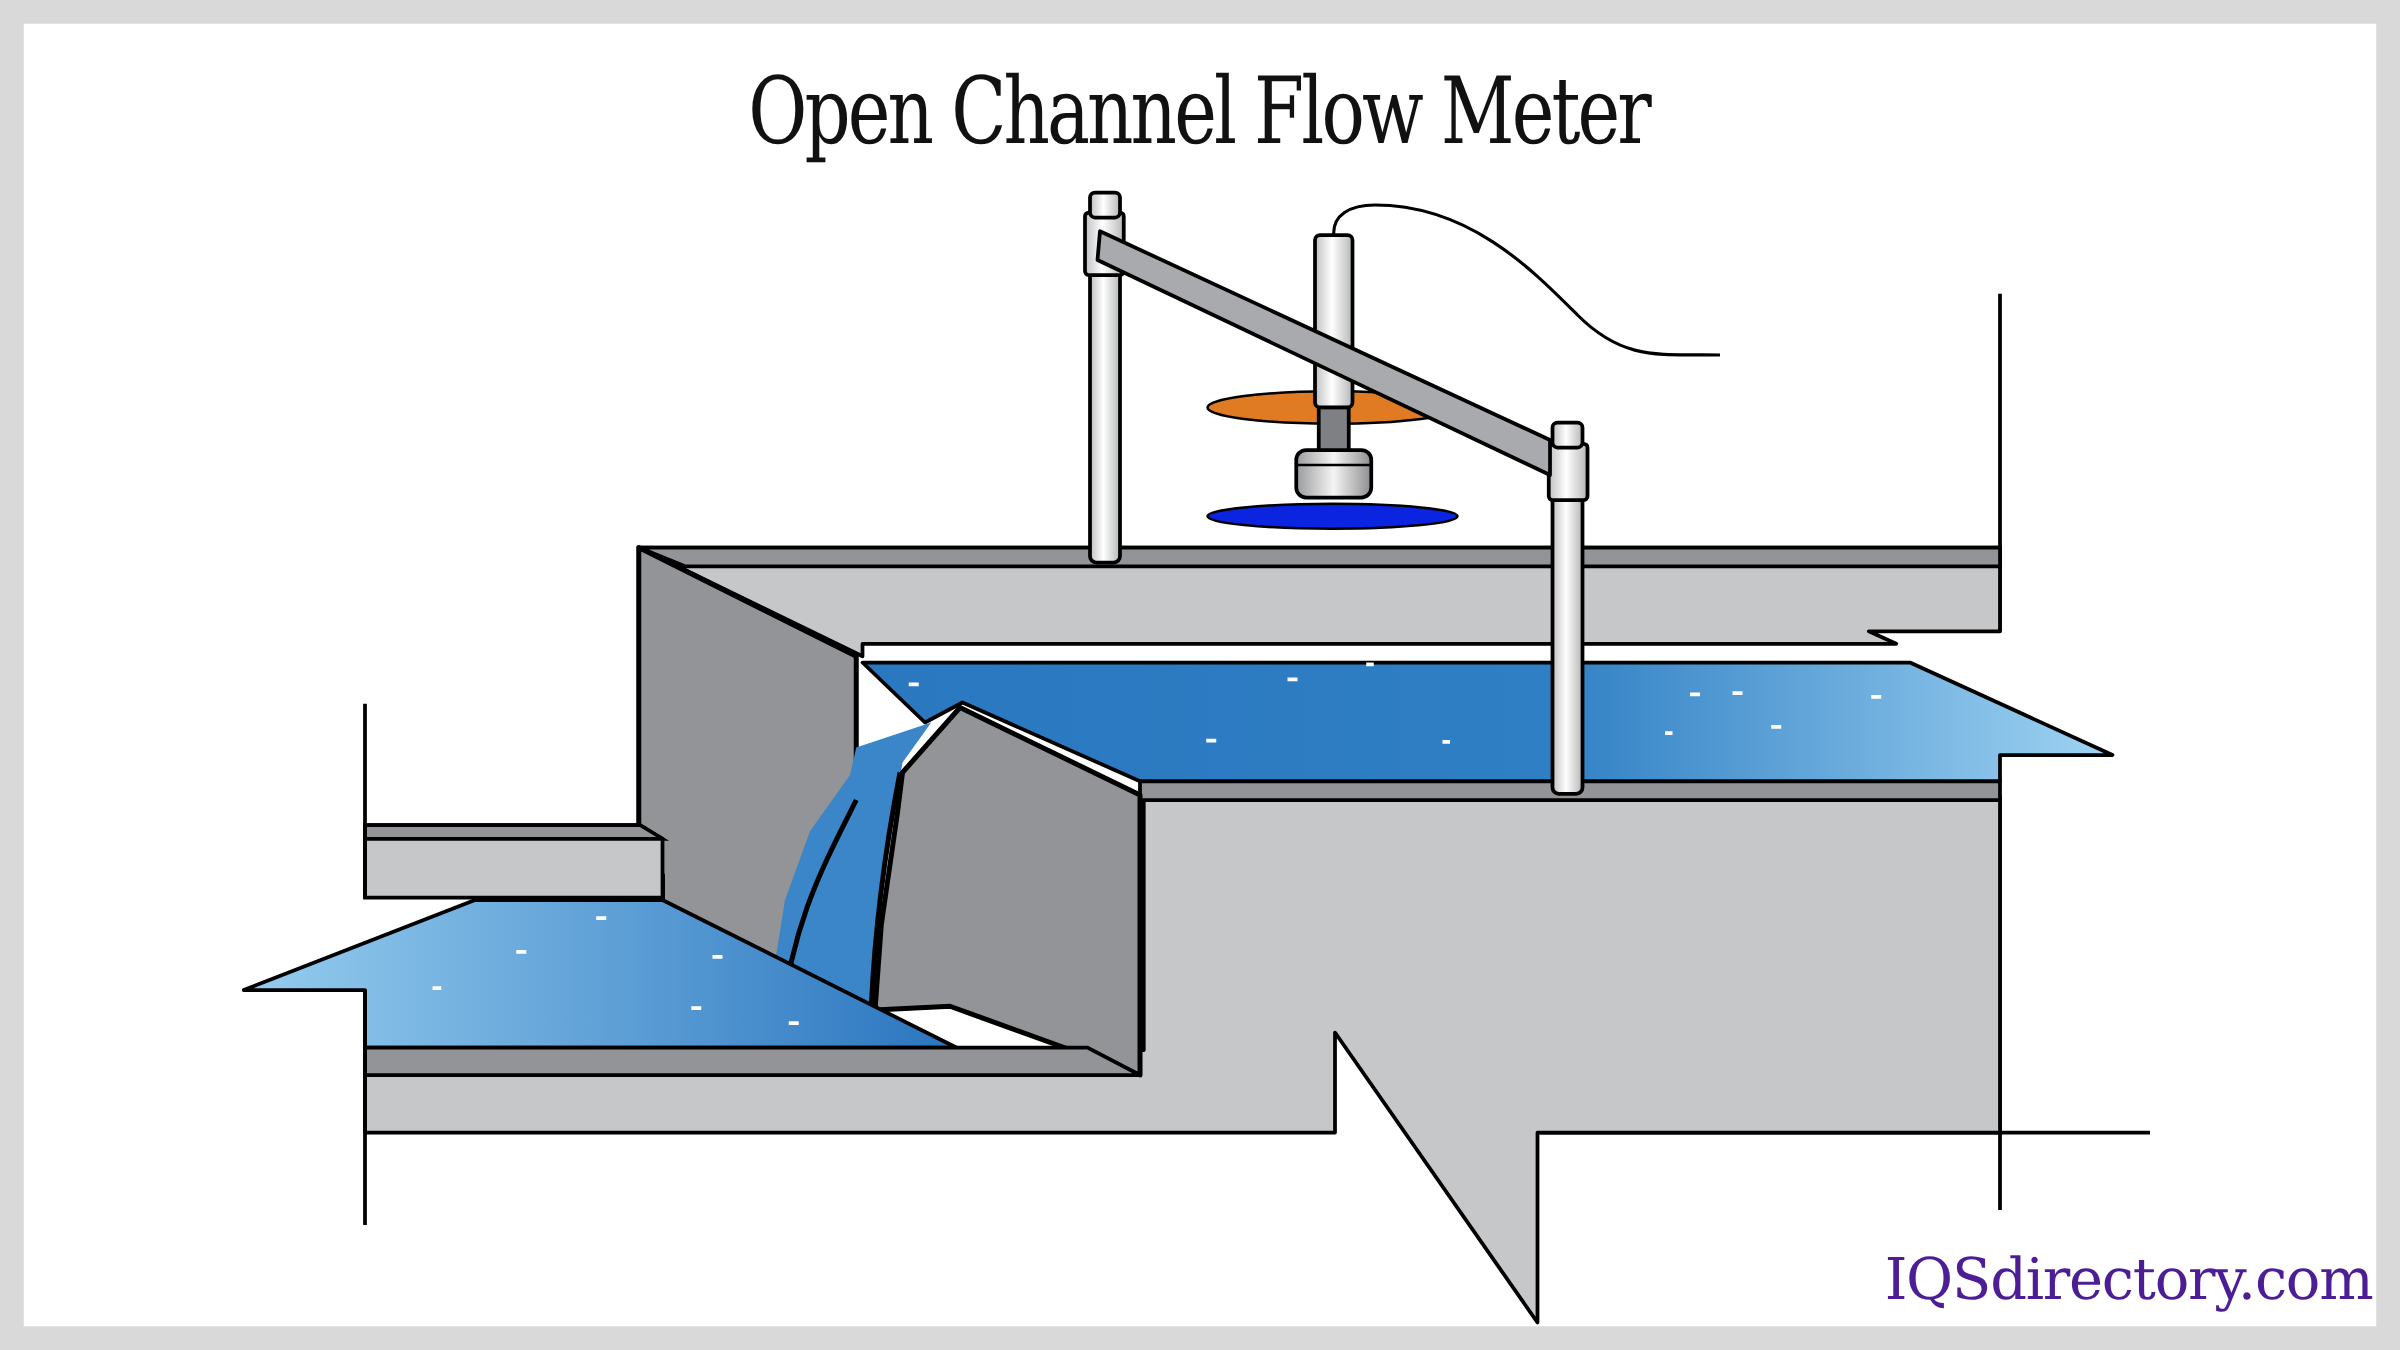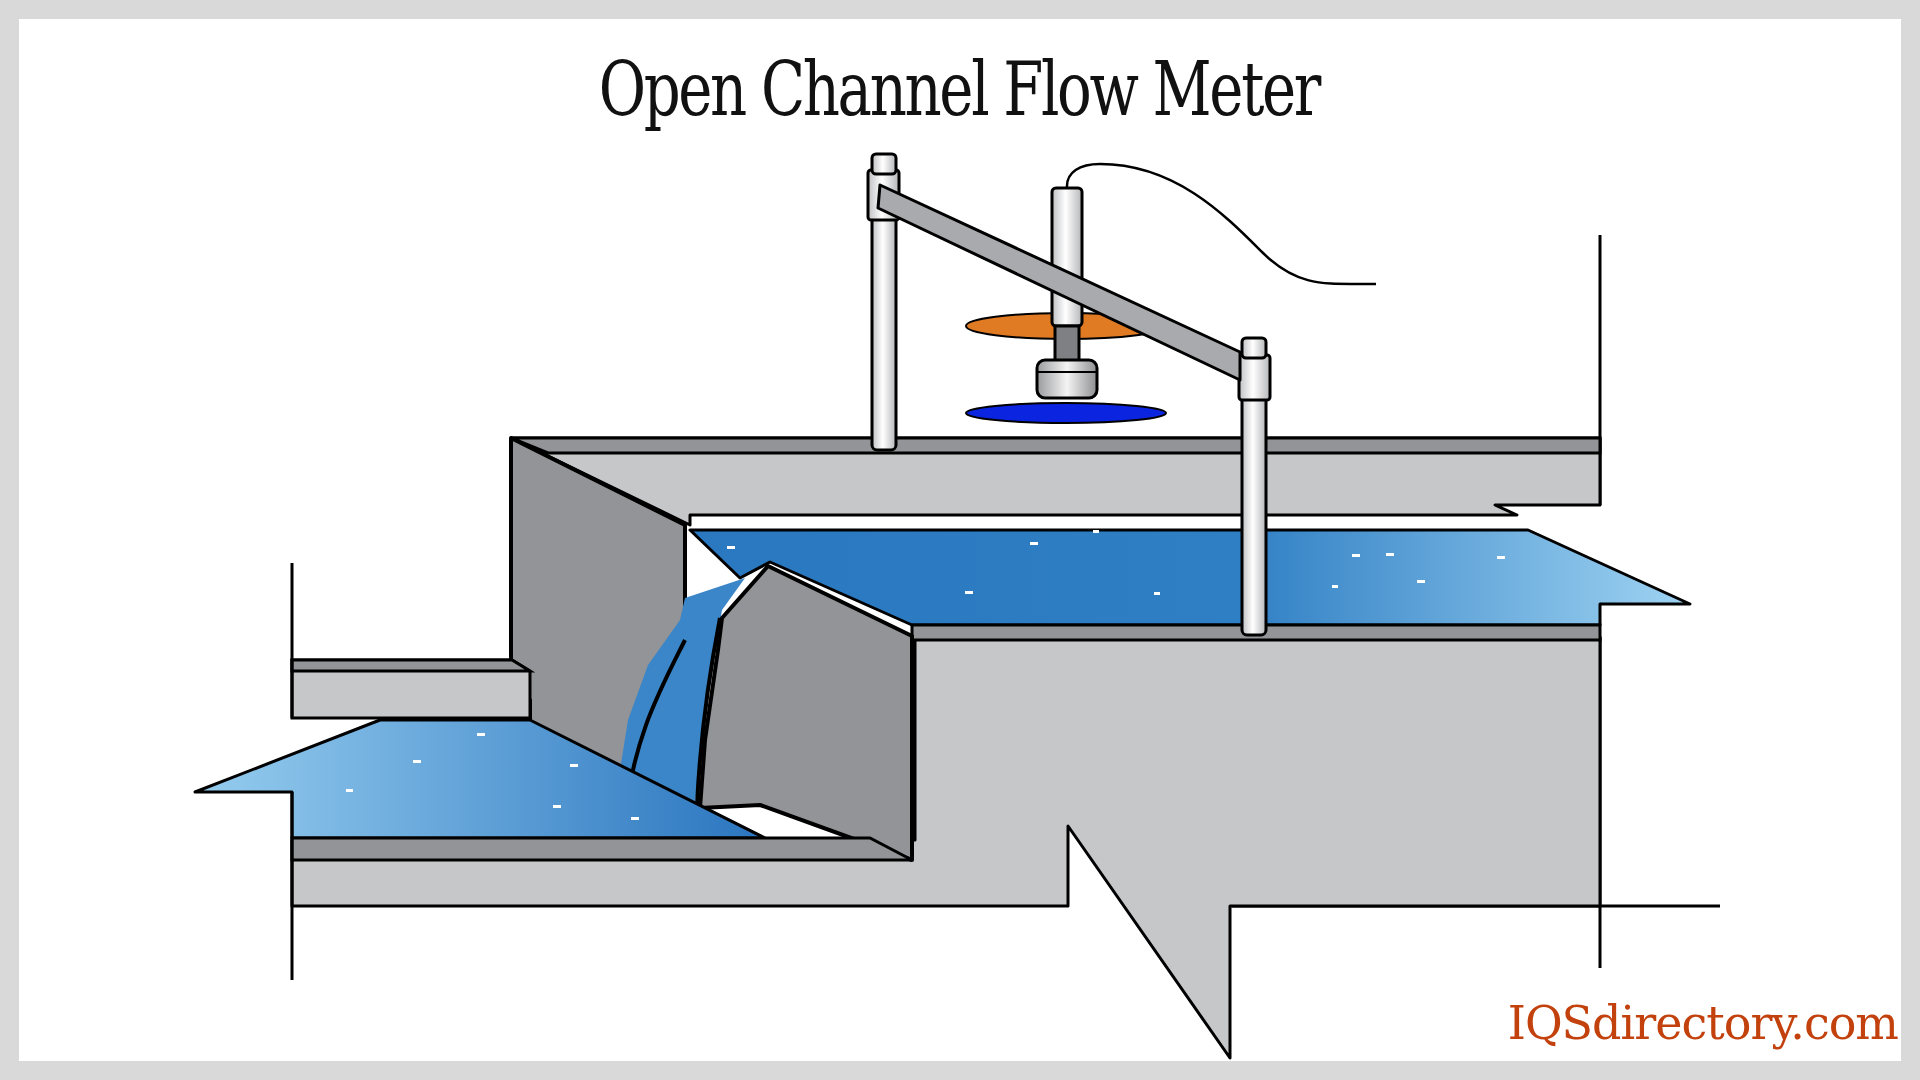--- a/index.html
+++ b/index.html
@@ -2,21 +2,21 @@
 <html><head>
 <meta charset="utf-8">
 <style>
   html, body { margin: 0; padding: 0; }
   body { width: 1920px; height: 1080px; background: #d9d9d9; position: relative; overflow: hidden; }
   .panel { position: absolute; left: 19px; top: 19px; width: 1882px; height: 1042px; background: #ffffff; }
   .title { position: absolute; left: 0; top: 52px; width: 1920px; text-align: center;
            font-family: "DejaVu Serif", serif; font-size: 74px; color: #111; letter-spacing: -3px;
            transform: scaleX(0.78); transform-origin: 955px 0; line-height: 1; }
   .brand { position: absolute; right: 22px; top: 1000px; font-family: "DejaVu Serif", serif;
-           font-size: 46px; color: #c2410c; letter-spacing: -1px; line-height: 1; }
+           font-size: 46px; color: #4c1d95; letter-spacing: -1px; line-height: 1; }
   svg.art { position: absolute; left: 0; top: 0; }
 </style>
 </head>
 <body>
 
 <div class="panel"></div>
 
 <div class="title">Open Channel Flow Meter</div>
 
 <svg class="art" width="1920" height="1080" viewBox="0 0 1920 1080">

